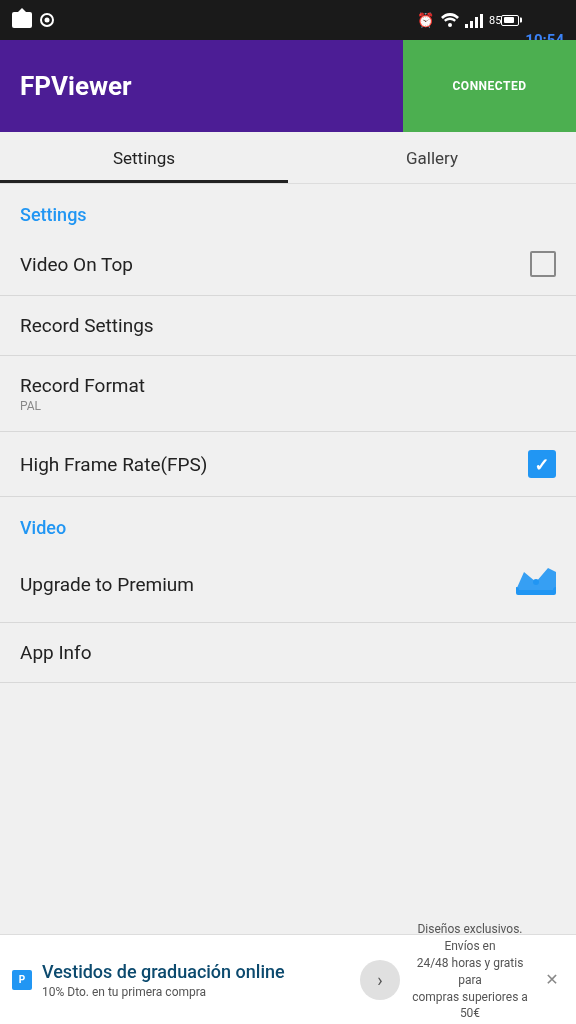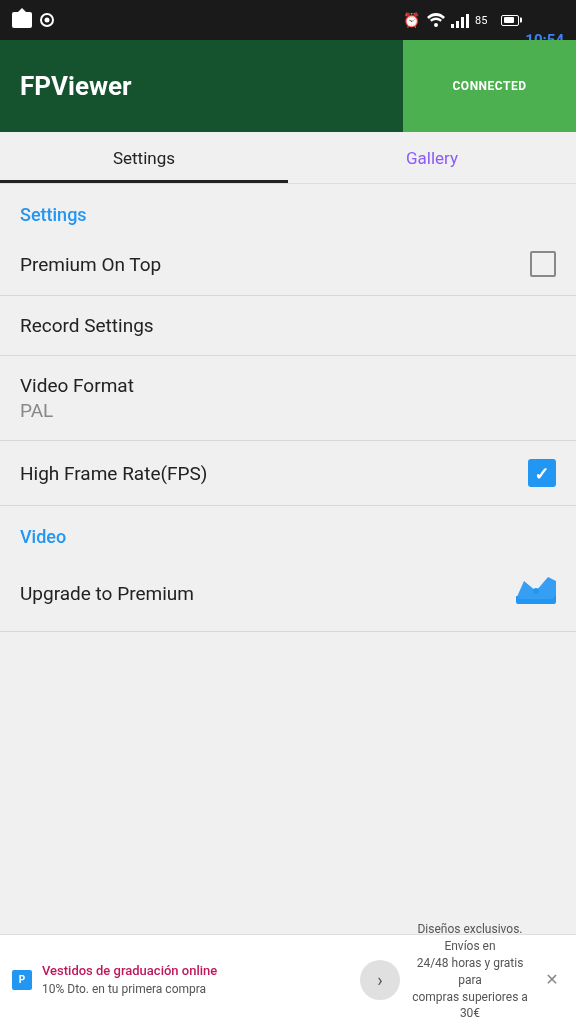--- a/index.html
+++ b/index.html
@@ -91,21 +91,21 @@
       background: white;
     }
     .bar1 { height: 4px; }
     .bar2 { height: 7px; }
     .bar3 { height: 11px; }
     .bar4 { height: 14px; }
 
     .battery-icon {
       display: flex;
       align-items: center;
-      gap: 14px;
+      gap: 0;
       font-size: 11px;
       color: white;
     }
     .battery-body {
       width: 18px;
       height: 11px;
       border: 1.5px solid white;
       border-radius: 2px;
       position: relative;
       display: flex;
@@ -134,21 +134,21 @@
       color: #3b82f6;
       font-size: 15px;
       font-weight: 700;
       margin-top: 40px;
     }
 
     
     .app-bar {
       width: 100%;
       height: 92px;
-      background: #14532d;
+      background: #4c1d95;
       display: flex;
       align-items: center;
       position: relative;
     }
     .app-title {
       color: white;
       font-size: 26px;
       font-weight: bold;
       padding-left: 20px;
       flex: 1;
@@ -173,21 +173,21 @@
       background: #f0f0f0;
       display: flex;
       border-bottom: 1px solid #ddd;
     }
     .tab {
       flex: 1;
       display: flex;
       align-items: center;
       justify-content: center;
       font-size: 17px;
-      color: #8b5cf6;
+      color: #404040;
       position: relative;
       cursor: pointer;
     }
     .tab.active {
       color: #222;
     }
     .tab.active::after {
       content: '';
       position: absolute;
       bottom: 0;
@@ -221,21 +221,21 @@
     }
     .setting-row-content {
       display: flex;
       flex-direction: column;
     }
     .setting-label {
       font-size: 19px;
       color: #222;
     }
     .setting-sublabel {
-      font-size: 19px;
+      font-size: 12px;
       color: #888;
       margin-top: 2px;
     }
 
     
     .checkbox-unchecked {
       width: 26px;
       height: 26px;
       border: 2px solid #888;
       border-radius: 2px;
@@ -276,22 +276,22 @@
       display: flex;
       align-items: center;
       padding: 10px 12px;
       gap: 10px;
       z-index: 100;
     }
     .ad-text-block {
       flex: 1;
     }
     .ad-title {
-      font-size: 13px;
-      color: #be185d;
+      font-size: 18px;
+      color: #0c4a6e;
       font-weight: 500;
       line-height: 1.3;
     }
     .ad-sub {
       font-size: 12px;
       color: #555;
       margin-top: 2px;
     }
     .ad-arrow-btn {
       width: 40px;
@@ -393,34 +393,34 @@
   </div>
 </div>
 
 <div class="content">
 
   <div>
     <div class="section-header">Settings</div>
 
     <div class="setting-row">
       <div class="setting-row-content">
-        <span class="setting-label">Premium On Top</span>
+        <span class="setting-label">Video On Top</span>
       </div>
       <div class="checkbox-unchecked"></div>
     </div>
 
     <div class="setting-row">
       <div class="setting-row-content">
         <span class="setting-label">Record Settings</span>
       </div>
     </div>
 
     <div class="setting-row">
       <div class="setting-row-content">
-        <span class="setting-label">Video Format</span>
+        <span class="setting-label">Record Format</span>
         <span class="setting-sublabel">PAL</span>
       </div>
     </div>
   </div>
 
   <div>
 
     <div class="setting-row">
       <div class="setting-row-content">
         <span class="setting-label">High Frame Rate(FPS)</span>
@@ -440,33 +440,38 @@
         <svg width="40" height="32" viewBox="0 0 40 32" fill="#2196F3" xmlns="http://www.w3.org/2000/svg">
           <polygon points="0,26 8,8 20,18 32,4 40,8 40,26" opacity="0.9"></polygon>
           <rect x="0" y="26" width="40" height="5" rx="2"></rect>
           <circle cx="0" cy="26" r="3" fill="#2196F3"></circle>
           <circle cx="20" cy="18" r="3" fill="#2196F3"></circle>
           <circle cx="40" cy="26" r="3" fill="#2196F3"></circle>
         </svg>
       </div>
     </div>
 
+    <div class="setting-row">
+      <div class="setting-row-content">
+        <span class="setting-label">App Info</span>
+      </div>
+    </div>
   </div>
 
 </div>
 
 <div class="ad-banner">
   <div class="ad-logo">P</div>
   <div class="ad-text-block">
     <div class="ad-title">Vestidos de graduación online</div>
     <div class="ad-sub">10% Dto. en tu primera compra</div>
   </div>
   <div class="ad-arrow-btn">›</div>
   <div class="ad-right-block">
     <div>Diseños exclusivos. Envíos en</div>
     <div>24/48 horas y gratis para</div>
-    <div>compras superiores a 30€</div>
+    <div>compras superiores a 50€</div>
     <div class="ad-right-url">paparazzimoda.com</div>
   </div>
   <div class="ad-close">✕</div>
 </div>
 
 <div style="height:90px;"></div>
 
 </body></html>

